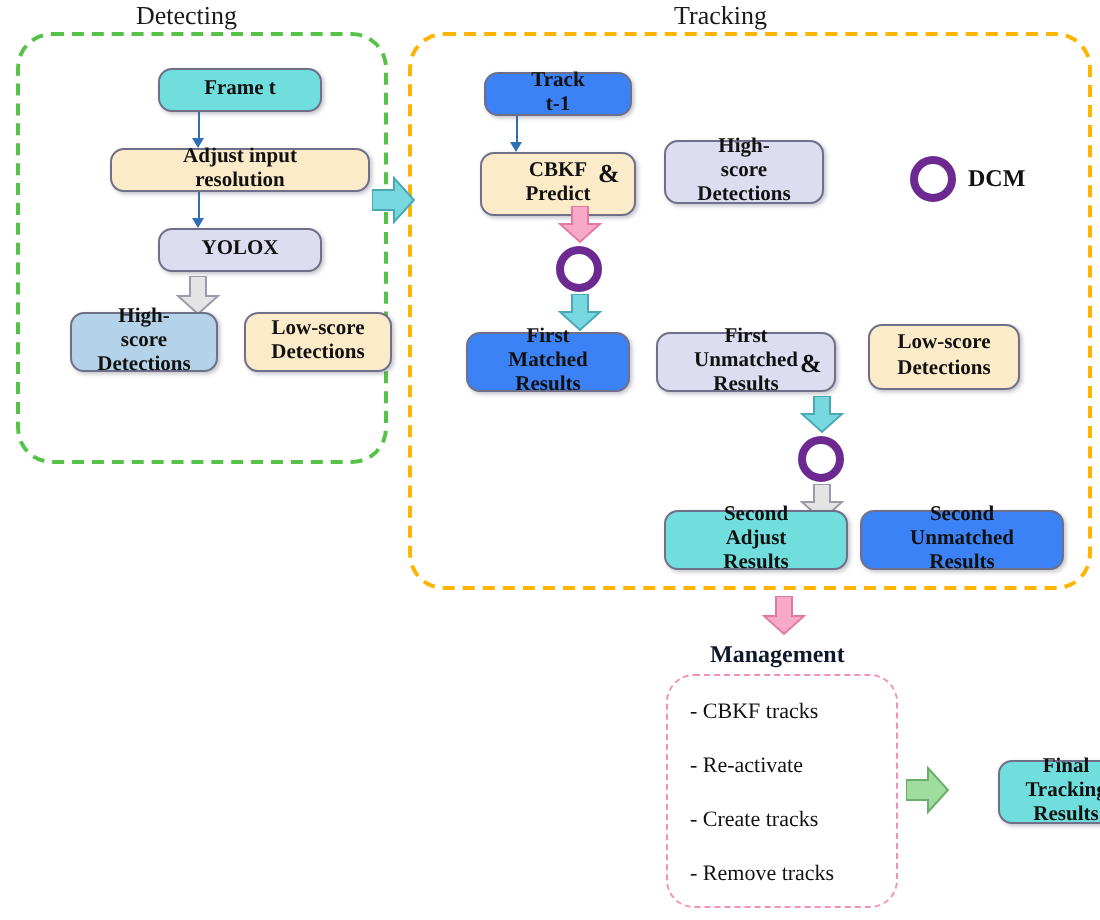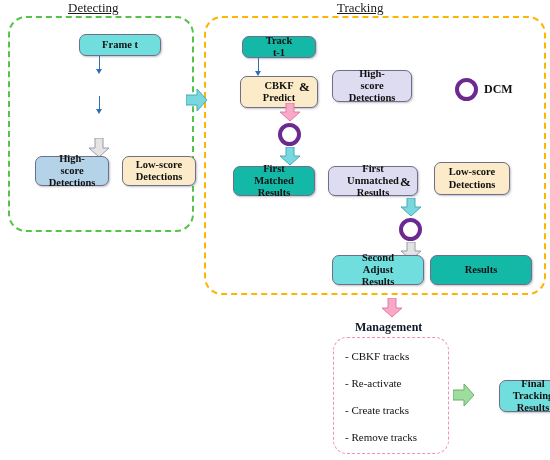--- a/index.html
+++ b/index.html
@@ -33,21 +33,20 @@
   #frame-tracking {
     left: 204px; top: 16px; width: 338px; height: 275px;
     border-color: #ffb400;
   }
   .section-title {
     position: absolute;
     font-size: 13px;
     color: #1a1a1a;
     font-family: "Liberation Serif", "DejaVu Serif", serif;
     white-space: nowrap;
-    text-decoration: underline;
   }
   #title-detecting { left: 68px; top: 0px; }
   #title-tracking  { left: 337px; top: 0px; }
 
   
   .node {
     position: absolute;
     box-sizing: border-box;
     border: 1px solid #6f6f8a;
     border-radius: 7px;
@@ -64,21 +63,21 @@
     font-family: "Liberation Serif", "DejaVu Serif", serif;
     margin-left: 21px;
   }
   .node span { display: block; }
 
   
   .fill-cyan     { background: #6fdedc; }
   .fill-cream    { background: #fcebc8; }
   .fill-lavender { background: #dedcf0; }
   .fill-blue     { background: #b4d3e8; }
-  .fill-pink     { background: #14b8a6; text-align: center; }
+  .fill-pink     { background: #3b82f6; text-align: center; }
 
   
   .line-v {
     position: absolute;
     width: 1.5px;
     background: #2f6fb5;
   }
   .line-arrowhead {
     position: absolute;
     width: 0; height: 0;
@@ -153,24 +152,30 @@
   <div class="section-frame" id="frame-detecting"></div>
   <div class="section-frame" id="frame-tracking"></div>
 
   <div class="node fill-cyan" style="left:58px; top:34px; width:82px; height:22px;">
     <span>Frame t</span>
   </div>
 
   <div class="line-v" style="left:98.5px; top:56px; height:16px;"></div>
   <div class="line-arrowhead" style="left:95.5px; top:69px;"></div>
 
+  <div class="node fill-cream" style="left:34px; top:74px; width:130px; height:22px;">
+    <span>Adjust input resolution</span>
+  </div>
 
   <div class="line-v" style="left:98.5px; top:96px; height:16px;"></div>
   <div class="line-arrowhead" style="left:95.5px; top:109px;"></div>
 
+  <div class="node fill-lavender" style="left:58px; top:114px; width:82px; height:22px;">
+    <span>YOLOX</span>
+  </div>
 
   <div class="blockarrow" style="left:88px; top:138px;">
     <svg width="22" height="20" viewBox="0 0 22 20">
       <polygon points="7,0 15,0 15,10 21,10 11,19 1,10 7,10" fill="#e4e4e4" stroke="#9a9aa8" stroke-width="1"></polygon>
     </svg>
   </div>
 
   <div class="node fill-blue" style="left:14px; top:156px; width:74px; height:30px;">
     <div>
       <span>High-score</span>
@@ -267,20 +272,21 @@
 
   <div class="node fill-cyan" style="left:311px; top:255px; width:92px; height:30px;">
     <div>
       <span>Second Adjust</span>
       <span>Results</span>
     </div>
   </div>
 
   <div class="node fill-pink" style="left:409px; top:255px; width:102px; height:30px;">
     <div>
+      <span>Second Unmatched</span>
       <span>Results</span>
     </div>
   </div>
 
   <div class="blockarrow" style="left:381px; top:298px;">
     <svg width="22" height="20" viewBox="0 0 22 20">
       <polygon points="7,0 15,0 15,10 21,10 11,19 1,10 7,10" fill="#f9a9c8" stroke="#e17aa3" stroke-width="1"></polygon>
     </svg>
   </div>
 

